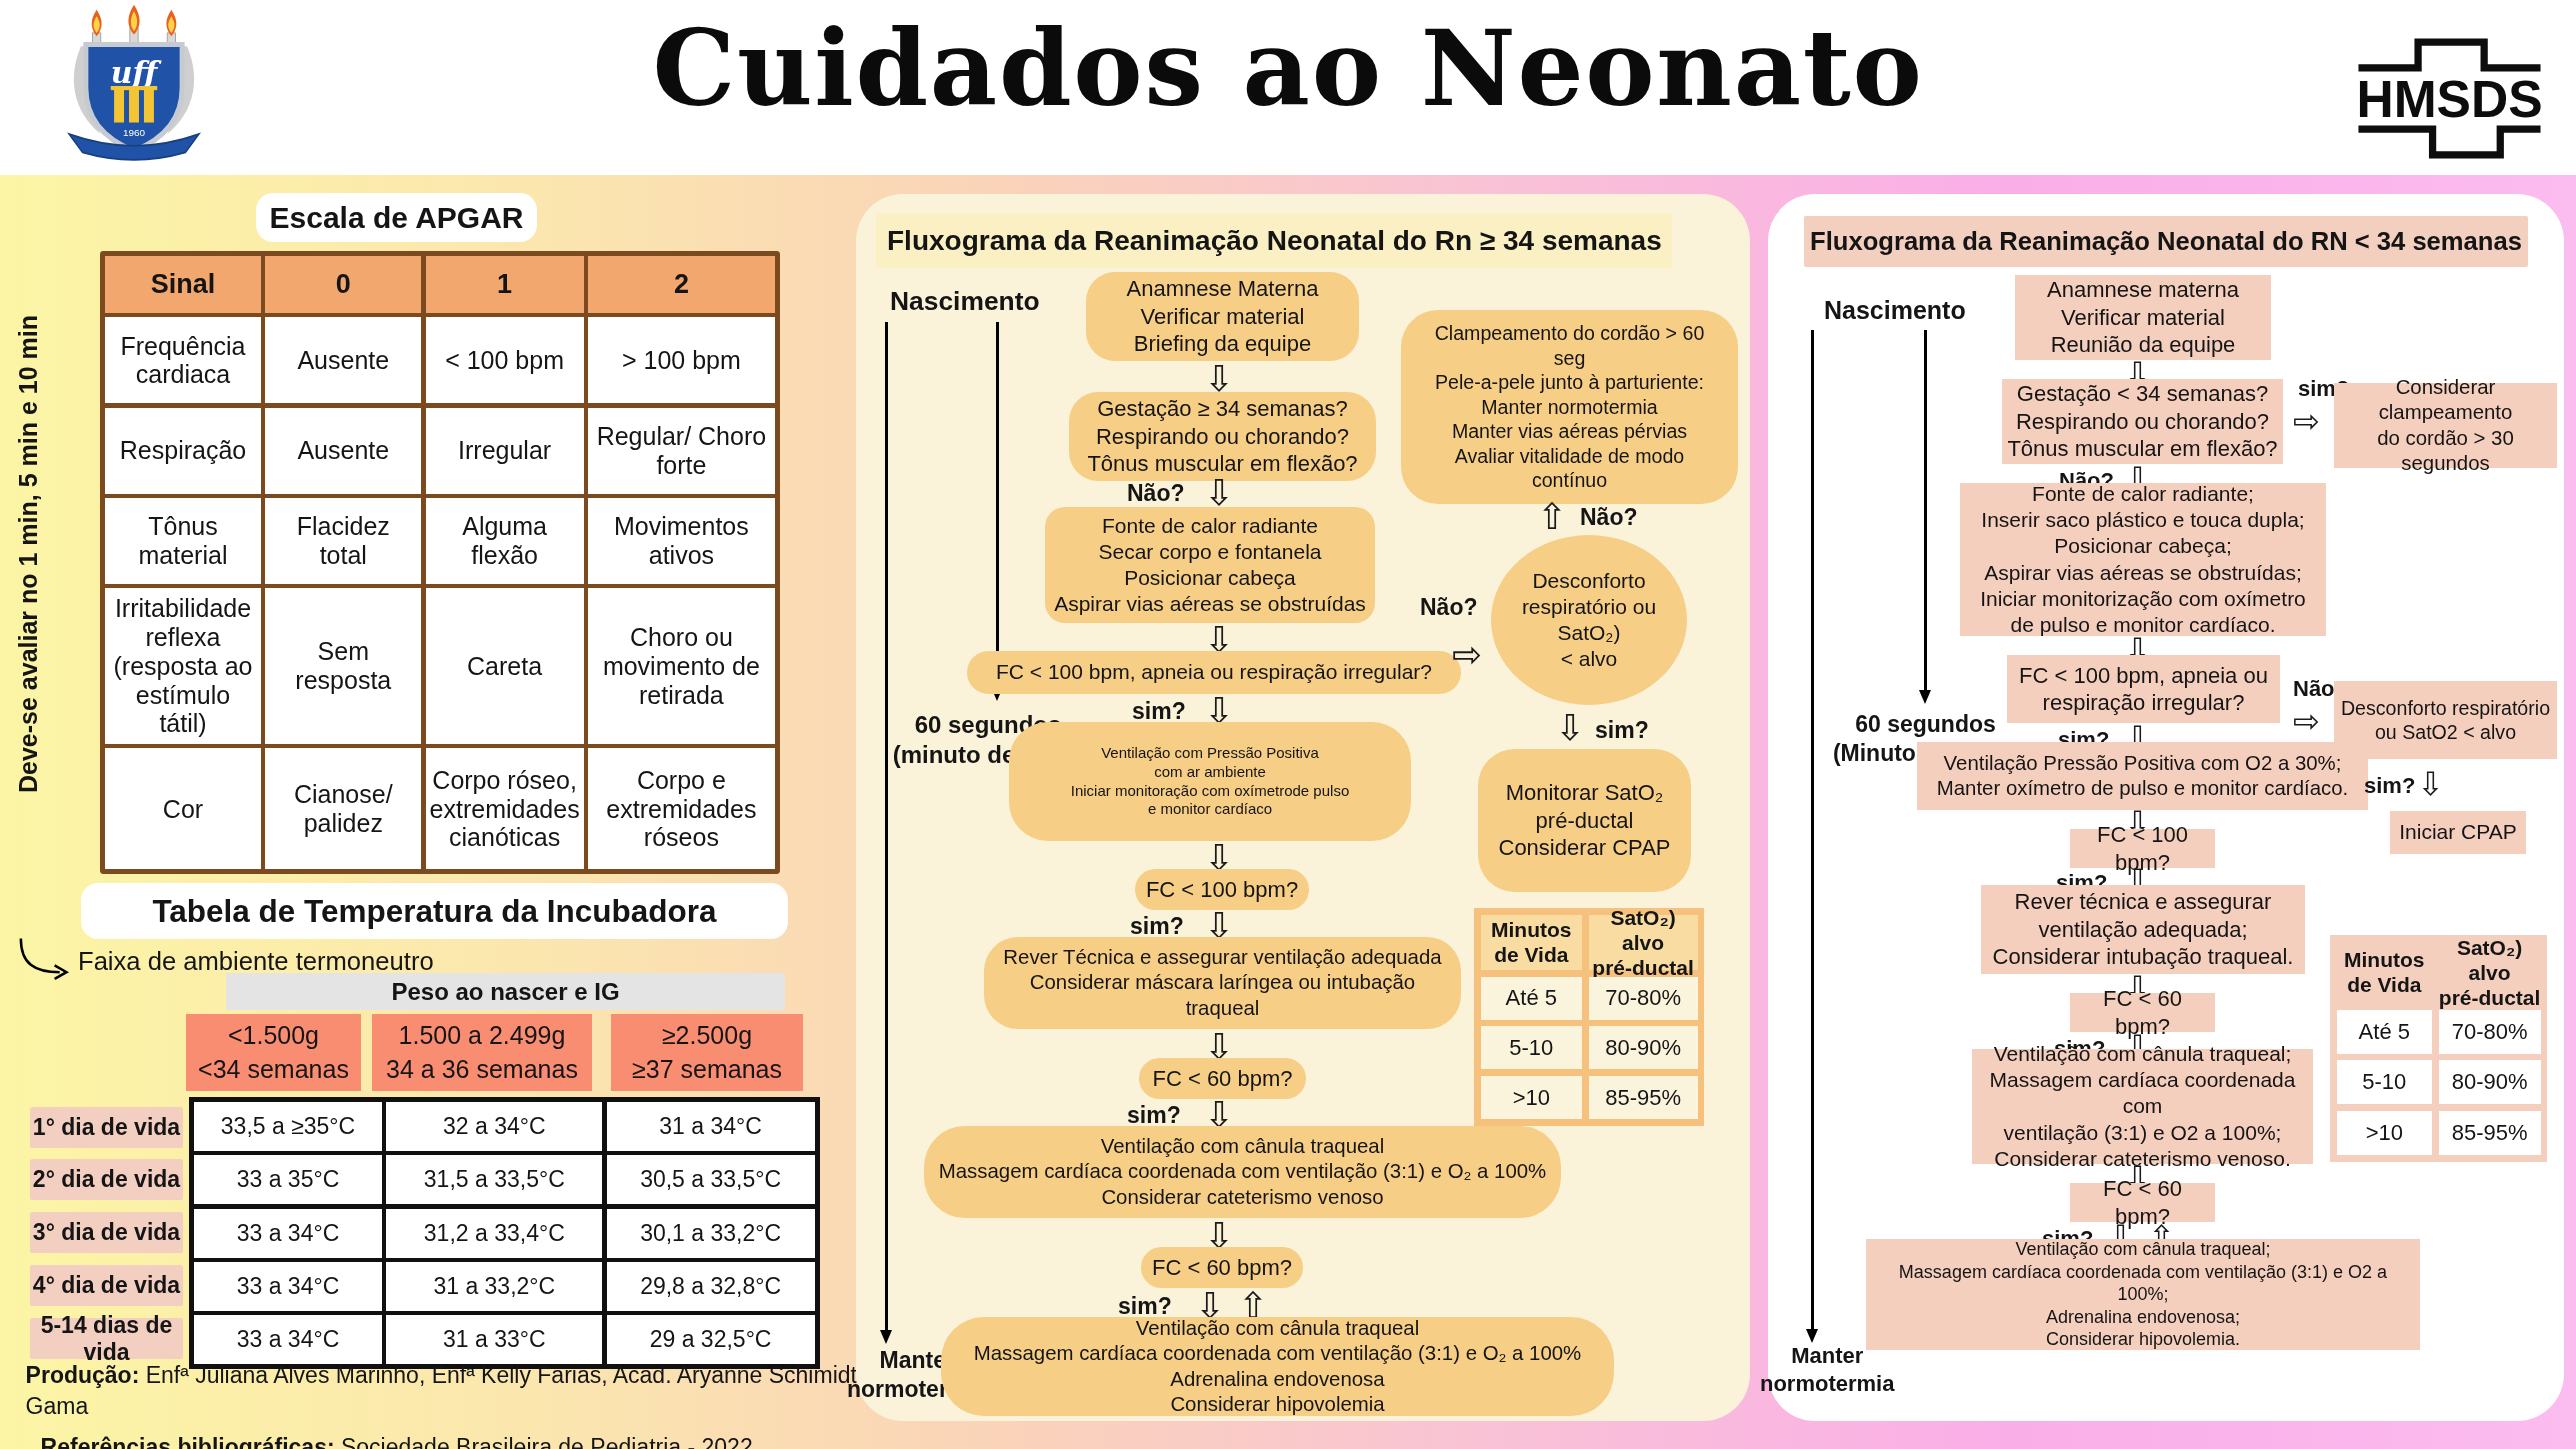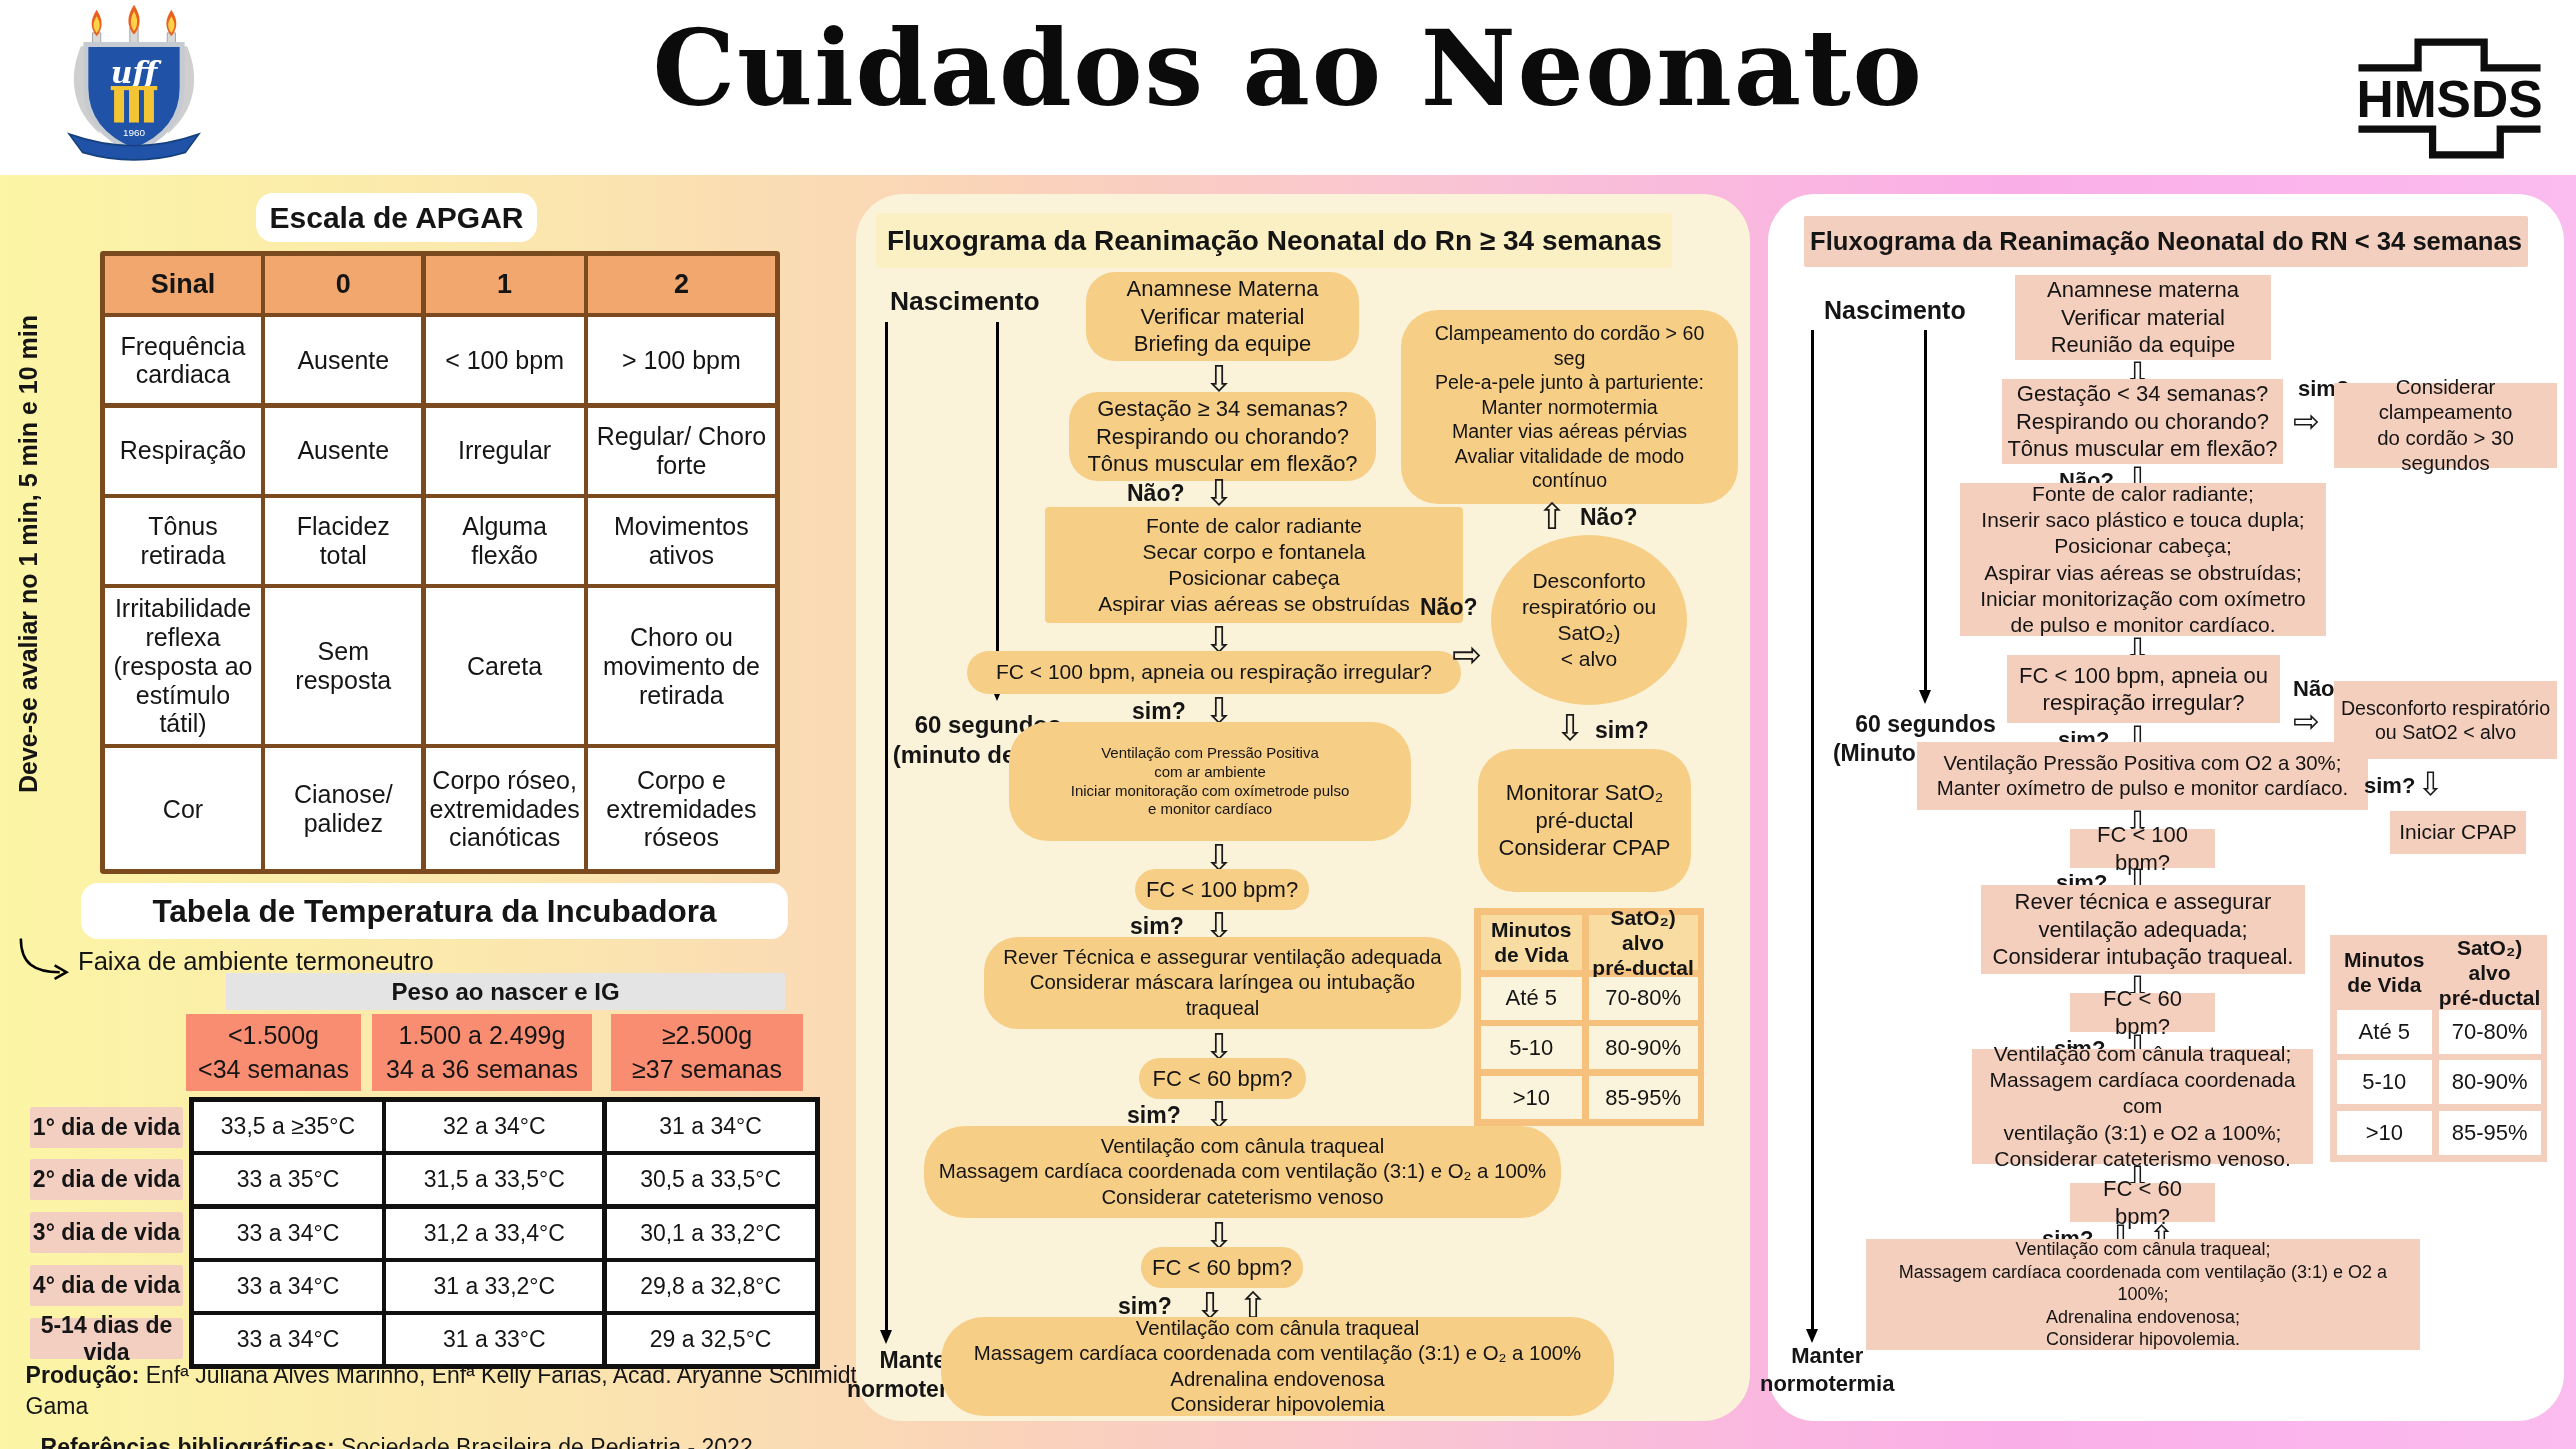--- a/index.html
+++ b/index.html
@@ -117,21 +117,21 @@
     <div>Frequência cardiaca</div>
     <div>Ausente</div>
     <div>&lt; 100 bpm</div>
     <div>&gt; 100 bpm</div>
 
     <div>Respiração</div>
     <div>Ausente</div>
     <div>Irregular</div>
     <div>Regular/ Choro forte</div>
 
-    <div>Tônus retirada</div>
+    <div>Tônus material</div>
     <div>Flacidez total</div>
     <div>Alguma flexão</div>
     <div>Movimentos ativos</div>
 
     <div>Irritabilidade reflexa (resposta ao estímulo tátil)</div>
     <div>Sem resposta</div>
     <div>Careta</div>
     <div>Choro ou movimento de retirada</div>
 
     <div>Cor</div>
@@ -205,21 +205,21 @@
 
     <div class="mb" style="left:230px;top:78px;width:273px;height:89px;">Anamnese Materna
 Verificar material
 Briefing da equipe</div>
     <div class="arr ad" style="left:348px;top:167px;"></div>
     <div class="mb" style="left:213px;top:198px;width:307px;height:89px;">Gestação ≥ 34 semanas?
 Respirando ou chorando?
 Tônus muscular em flexão?</div>
     <div class="ql" style="left:271px;top:286px;">Não?</div>
     <div class="arr ad" style="left:348px;top:281px;"></div>
-    <div class="mb" style="left:189px;top:313px;width:418px;height:116px;font-size:21px;border-radius:4px;">Fonte de calor radiante
+    <div class="mb" style="left:189px;top:313px;width:330px;height:116px;font-size:21px;border-radius:20px;">Fonte de calor radiante
 Secar corpo e fontanela
 Posicionar cabeça
 Aspirar vias aéreas se obstruídas</div>
     <div class="arr ad" style="left:348px;top:428px;"></div>
     <div class="mb" style="left:111px;top:457px;width:494px;height:43px;font-size:21px;border-radius:22px;">FC &lt; 100 bpm, apneia ou respiração irregular?</div>
     <div class="ql" style="left:276px;top:504px;">sim?</div>
     <div class="arr ad" style="left:348px;top:499px;"></div>
     <div class="mb" style="left:153px;top:528px;width:402px;height:119px;font-size:15px;border-radius:39px;">Ventilação com Pressão Positiva
 com ar ambiente
 Iniciar monitoração com oxímetrode pulso

